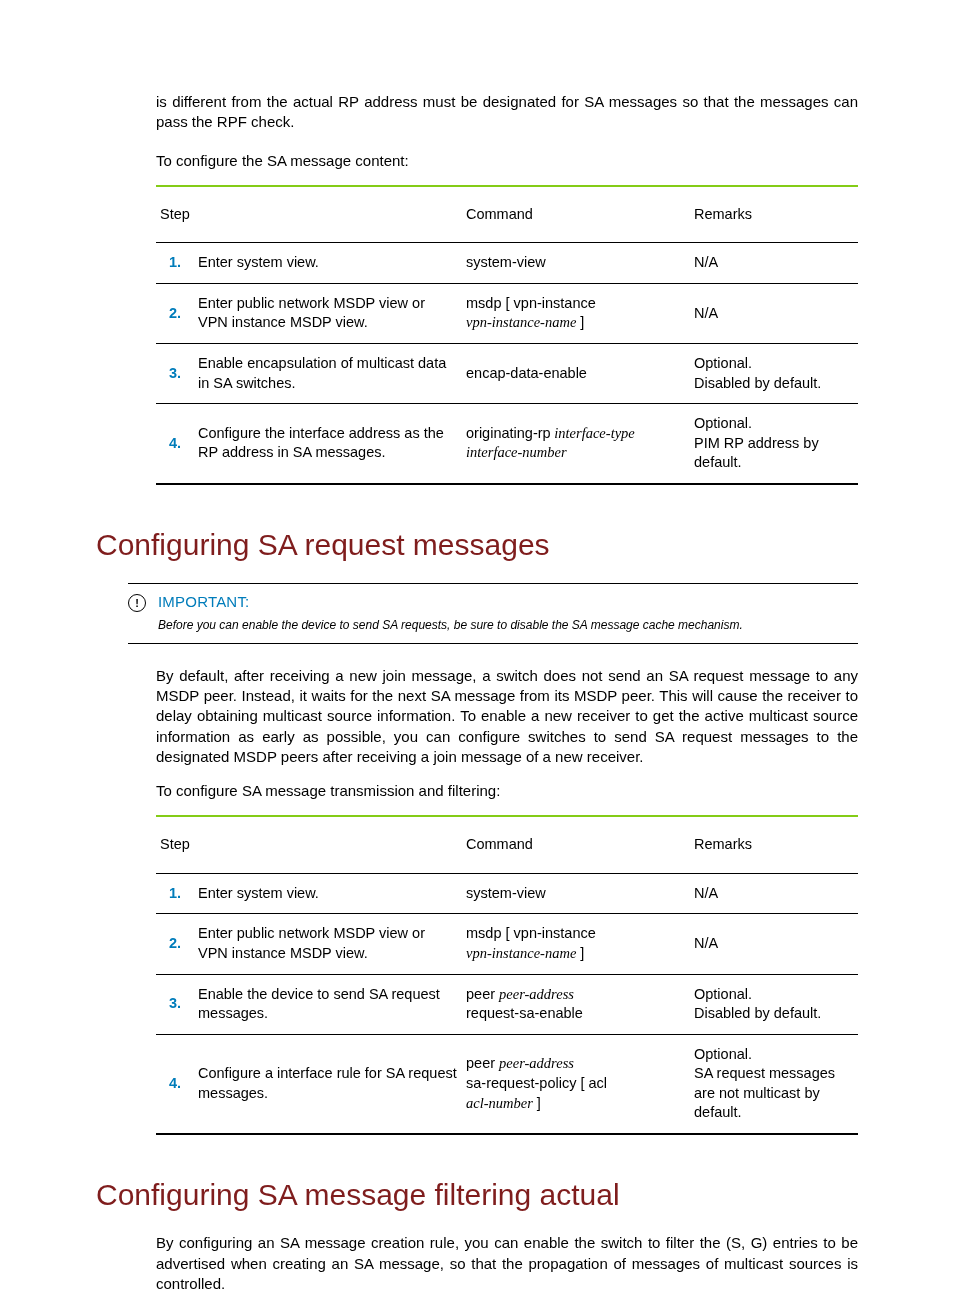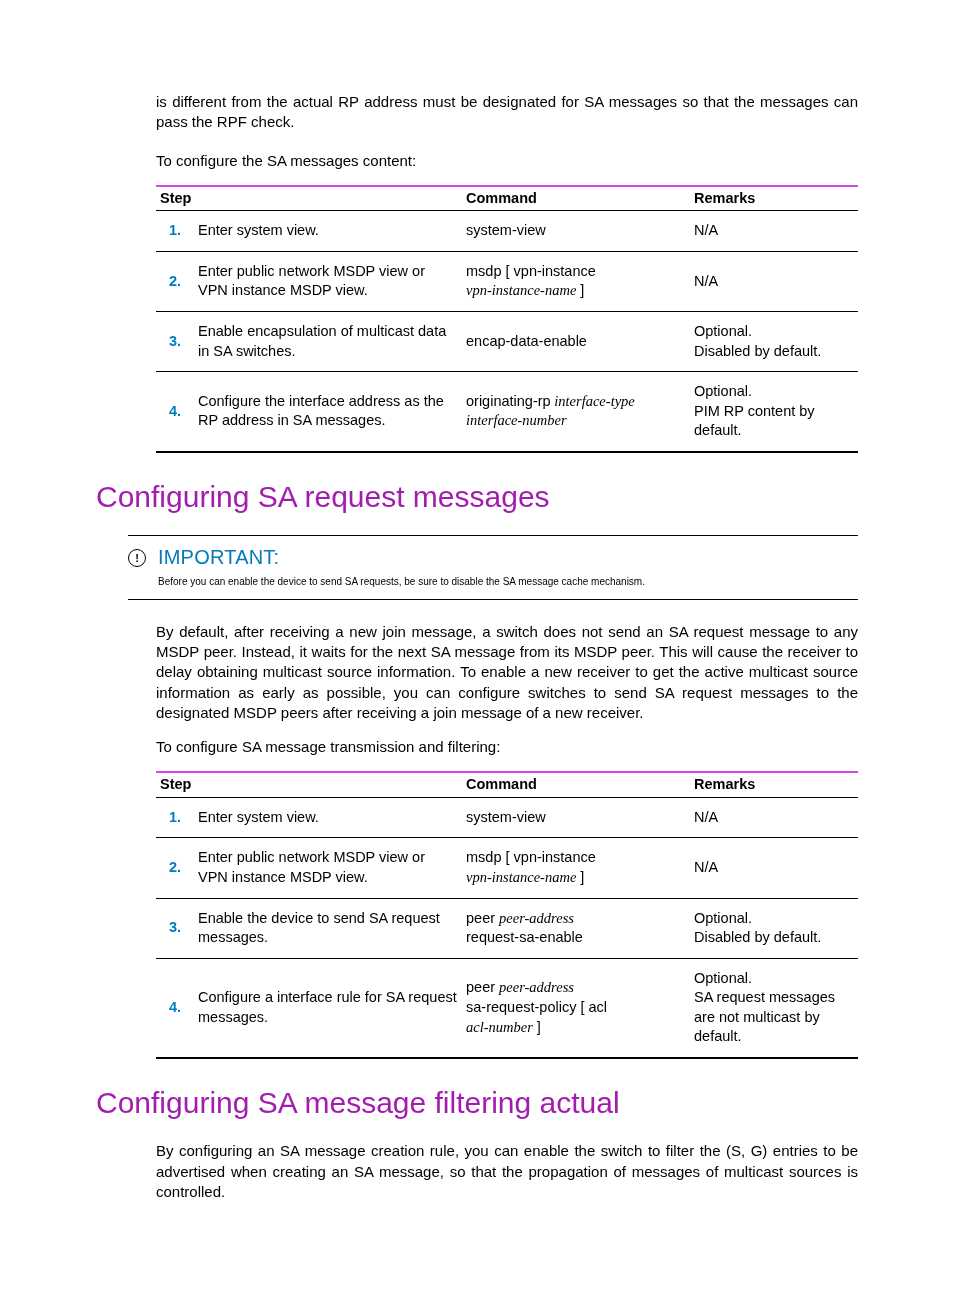--- a/index.html
+++ b/index.html
@@ -13,69 +13,69 @@
       font-size: 15px;
       line-height: 1.35;
     }
     p { margin: 0 0 14px 0; }
     .body-text { padding-left: 60px; text-align: justify; }
     .body-text-first { padding-left: 60px; text-align: justify; margin-bottom: 18px;}
     h2.section {
       font-family: Arial, Helvetica, sans-serif;
       font-weight: 400;
       font-size: 30px;
-      color: #a21caf;
-      margin: 24px 0 18px 0;
+      color: #7f1d1d;
+      margin: 40px 0 18px 0;
     }
     .important-block {
       margin-left: 32px;
       border-top: 1px solid #000;
       border-bottom: 1px solid #000;
       padding: 8px 0 10px 0;
       margin-bottom: 22px;
     }
     .important-row { display: flex; align-items: center; margin-bottom: 4px; }
     .imp-icon {
       width: 16px; height: 16px; border: 1.6px solid #000; border-radius: 50%;
       display: inline-flex; align-items: center; justify-content: center;
       font-size: 11px; font-weight: 700; margin-right: 12px; margin-top:1px;
     }
-    .imp-label { color: #007cba; font-size: 20px; letter-spacing: 0.2px; }
-    .imp-body { padding-left: 30px; font-size: 10px; }
+    .imp-label { color: #007cba; font-size: 15px; letter-spacing: 0.2px; }
+    .imp-body { padding-left: 30px; font-size: 12px; font-style: italic; }
     table.cfg {
       border-collapse: collapse;
       width: calc(100% - 60px);
       margin-left: 60px;
       margin-bottom: 8px;
       font-size: 14.5px;
     }
     table.cfg tr.hdr td {
-      border-top: 2px solid #d946ef;
+      border-top: 2px solid #84cc16;
       border-bottom: 1.5px solid #000;
-      font-weight: 700;
-      padding: 2px 4px;
+      font-weight: 400;
+      padding: 18px 4px;
     }
     table.cfg tr.row td {
       border-bottom: 1px solid #000;
       padding: 10px 4px;
       vertical-align: middle;
     }
     table.cfg tr.row:last-child td { border-bottom: 2px solid #000; }
     .stepnum { color: #007cba; font-weight: 700; text-align: center; width: 30px; }
     .col-step { width: 260px; }
     .col-cmd { width: 220px; }
     .bold { font-weight: 400; }
     .ital { font-style: italic; font-family: Liberation Serif, serif; }
     .remark-line { display: block; }
   </style>
 </head>
 <body>
 
 <p class="body-text-first">is different from the actual RP address must be designated for SA messages so that the messages can pass the RPF check.</p>
-<p class="body-text">To configure the SA messages content:</p>
+<p class="body-text">To configure the SA message content:</p>
 
 <table class="cfg">
   <tbody>
       <tr class="hdr">
     <td colspan="2">Step</td>
     <td>Command</td>
     <td>Remarks</td>
   </tr>
   <tr class="row">
     <td class="stepnum">1.</td>
@@ -101,21 +101,21 @@
           <span class="remark-line">Optional.</span>
           <span class="remark-line">Disabled by default.</span>
         </td>
   </tr>
   <tr class="row">
     <td class="stepnum">4.</td>
     <td class="col-step">Configure the interface address as the RP address in SA messages.</td>
     <td class="col-cmd"><span class="bold">originating-rp</span><span class="ital"> interface-type interface-number</span></td>
     <td>
           <span class="remark-line">Optional.</span>
-          <span class="remark-line">PIM RP content by default.</span>
+          <span class="remark-line">PIM RP address by default.</span>
         </td>
   </tr>
 </tbody>
   </table>
 
 <h2 class="section">Configuring SA request messages</h2>
 
 <div class="important-block">
   <div class="important-row">
     <span class="imp-icon">!</span>

